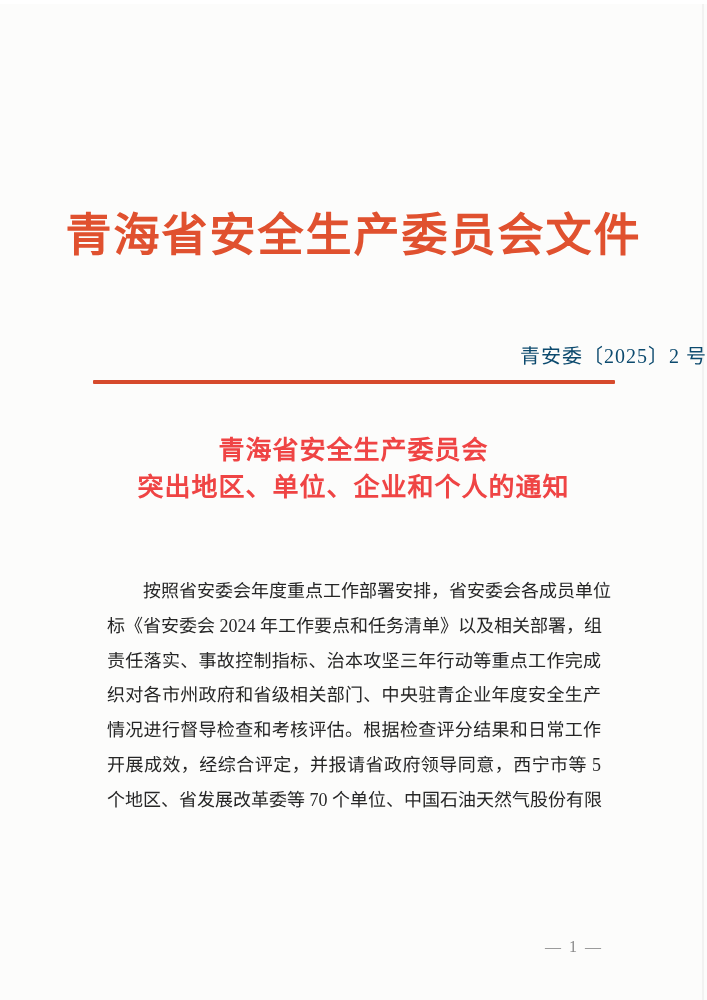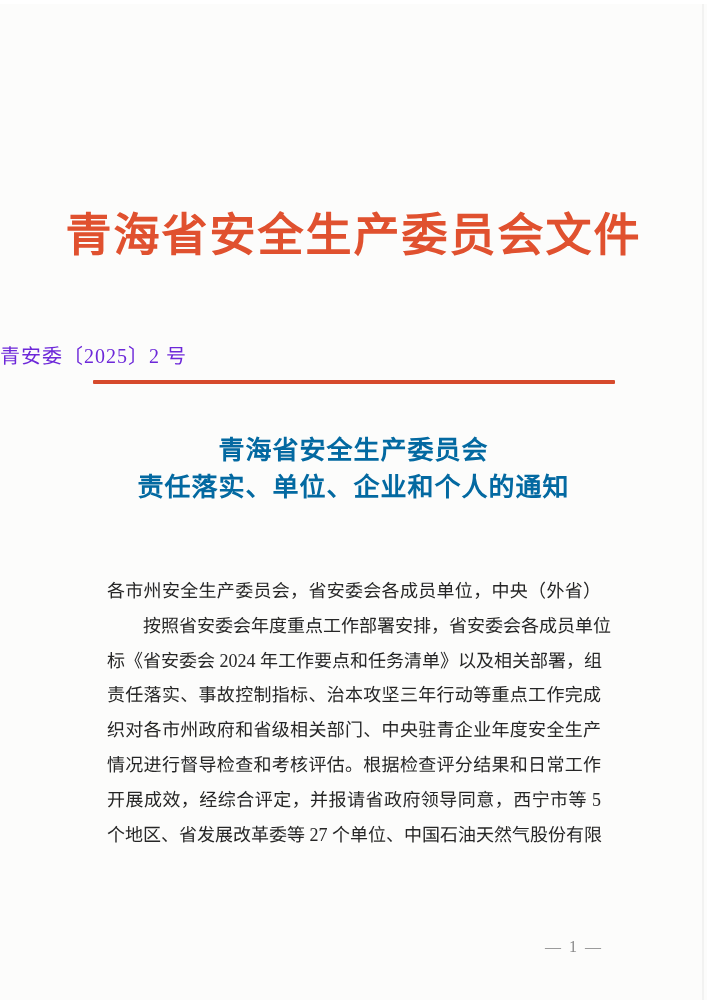--- a/index.html
+++ b/index.html
@@ -36,46 +36,46 @@
     font-weight: bold;
     letter-spacing: 2px;
     color: #E0512F;
     white-space: nowrap;
   }
   .doc-number {
     position: absolute;
     top: 338px;
     left: 0;
     width: 100%;
-    text-align: left;
+    text-align: right;
     font-size: 20px;
     line-height: 28px;
     letter-spacing: 1px;
-    color: #6d28d9;
+    color: #0c4a6e;
   }
   .red-line {
     position: absolute;
     top: 376px;
     left: 50%;
     transform: translateX(-50%);
     width: 522px;
     height: 4px;
     background: #D64A2C;
     border-radius: 1px;
   }
   .doc-title {
     position: absolute;
     top: 428px;
     left: 0;
     width: 100%;
     text-align: center;
     font-weight: bold;
     font-size: 26px;
     line-height: 37px;
-    color: #0369a1;
+    color: #ef4444;
     letter-spacing: 1px;
   }
   .body-text {
     position: absolute;
     top: 570px;
     left: 107px;
     width: 494px;
     font-size: 18px;
     line-height: 34.8px;
     color: #262626;
@@ -107,29 +107,28 @@
 <div class="page">
 
   <div class="org-title">青海省安全生产委员会文件</div>
 
   <div class="doc-number">青安委〔2025〕2 号</div>
 
   <div class="red-line"></div>
 
   <div class="doc-title">
     <div>青海省安全生产委员会</div>
-    <div>责任落实、单位、企业和个人的通知</div>
+    <div>突出地区、单位、企业和个人的通知</div>
   </div>
 
   <div class="body-text">
-      <div class="line">各市州安全生产委员会，省安委会各成员单位，中央（外省）</div>
       <div class="line indent">按照省安委会年度重点工作部署安排，省安委会各成员单位</div>
       <div class="line">标《省安委会 2024 年工作要点和任务清单》以及相关部署，组</div>
       <div class="line">责任落实、事故控制指标、治本攻坚三年行动等重点工作完成</div>
       <div class="line">织对各市州政府和省级相关部门、中央驻青企业年度安全生产</div>
       <div class="line">情况进行督导检查和考核评估。根据检查评分结果和日常工作</div>
       <div class="line">开展成效，经综合评定，并报请省政府领导同意，西宁市等 5</div>
-      <div class="line">个地区、省发展改革委等 27 个单位、中国石油天然气股份有限</div>
+      <div class="line">个地区、省发展改革委等 70 个单位、中国石油天然气股份有限</div>
     </div>
 
   <div class="page-number">— 1 —</div>
 
 </div>
 
 </body></html>

